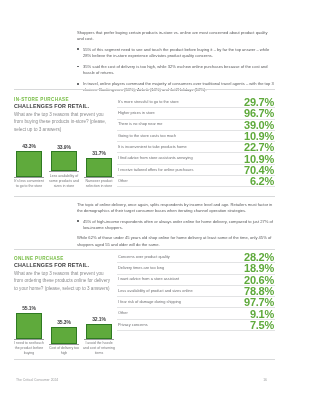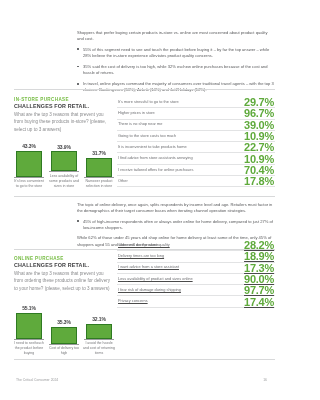--- a/index.html
+++ b/index.html
@@ -296,21 +296,21 @@
     <div class="rank-row">
       <span class="rank-label">I find advice from store assistants annoying</span>
       <span class="rank-pct">10.9%</span>
     </div>
     <div class="rank-row">
       <span class="rank-label">I receive tailored offers for online purchases</span>
       <span class="rank-pct">70.4%</span>
     </div>
     <div class="rank-row">
       <span class="rank-label">Other</span>
-      <span class="rank-pct">17.8%</span>
+      <span class="rank-pct">6.2%</span>
     </div>
   </div>
 
   <div class="rule r2"></div>
 
   <div class="midtext">
     <p>The topic of online delivery, once again, splits respondents by income level and age. Retailers must factor in the demographics of their target consumer bases when iterating channel operation strategies.</p>
     <ul>
       <li>
         <span class="bullet-sq"></span>
@@ -342,44 +342,48 @@
       <span class="bar-label">Cost of delivery too high</span>
     </div>
     <div class="bar-col">
       <span class="bar-val">32.1%</span>
       <div class="bar-shape" style="height:15px;"></div>
       <div class="bar-axis"></div>
       <span class="bar-label">I avoid the hassle and cost of returning items</span>
     </div>
   </div>
 
-  <div class="ranklist" style="top:240px;text-decoration:underline;">
+  <div class="ranklist" style="top:252px;">
     <div class="rank-row">
       <span class="rank-label">Concerns over product quality</span>
       <span class="rank-pct">28.2%</span>
     </div>
     <div class="rank-row">
       <span class="rank-label">Delivery times are too long</span>
       <span class="rank-pct">18.9%</span>
     </div>
     <div class="rank-row">
       <span class="rank-label">I want advice from a store assistant</span>
-      <span class="rank-pct">17.3%</span>
+      <span class="rank-pct">20.6%</span>
     </div>
     <div class="rank-row">
       <span class="rank-label">Less availability of product and sizes online</span>
-      <span class="rank-pct">90.0%</span>
+      <span class="rank-pct">78.8%</span>
     </div>
     <div class="rank-row">
       <span class="rank-label">I fear risk of damage during shipping</span>
       <span class="rank-pct">97.7%</span>
     </div>
     <div class="rank-row">
+      <span class="rank-label">Other</span>
+      <span class="rank-pct">9.1%</span>
+    </div>
+    <div class="rank-row">
       <span class="rank-label">Privacy concerns</span>
-      <span class="rank-pct">17.4%</span>
+      <span class="rank-pct">7.5%</span>
     </div>
   </div>
 
   <div class="rule r4"></div>
 
   <div class="footer-left">The Critical Consumer 2024</div>
   <div class="footer-right">16</div>
 
 </div>
 

